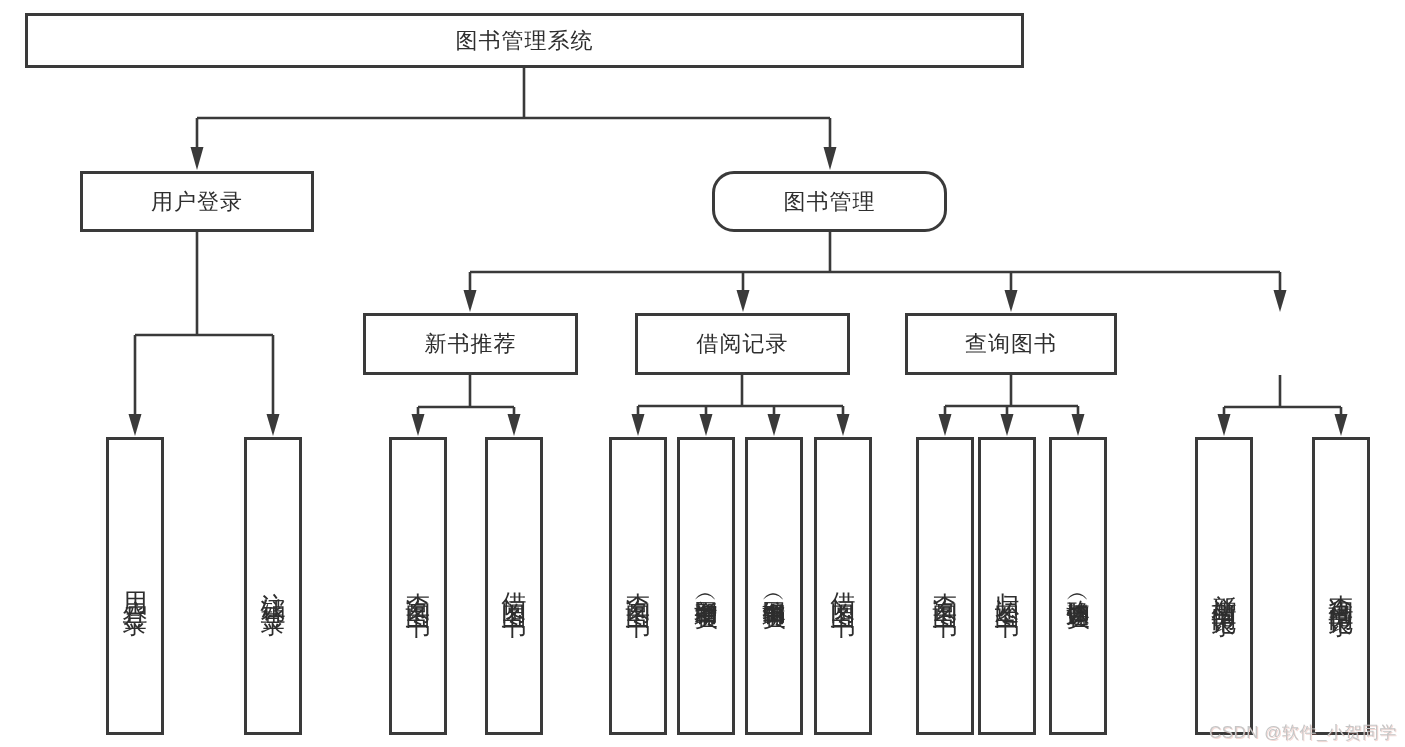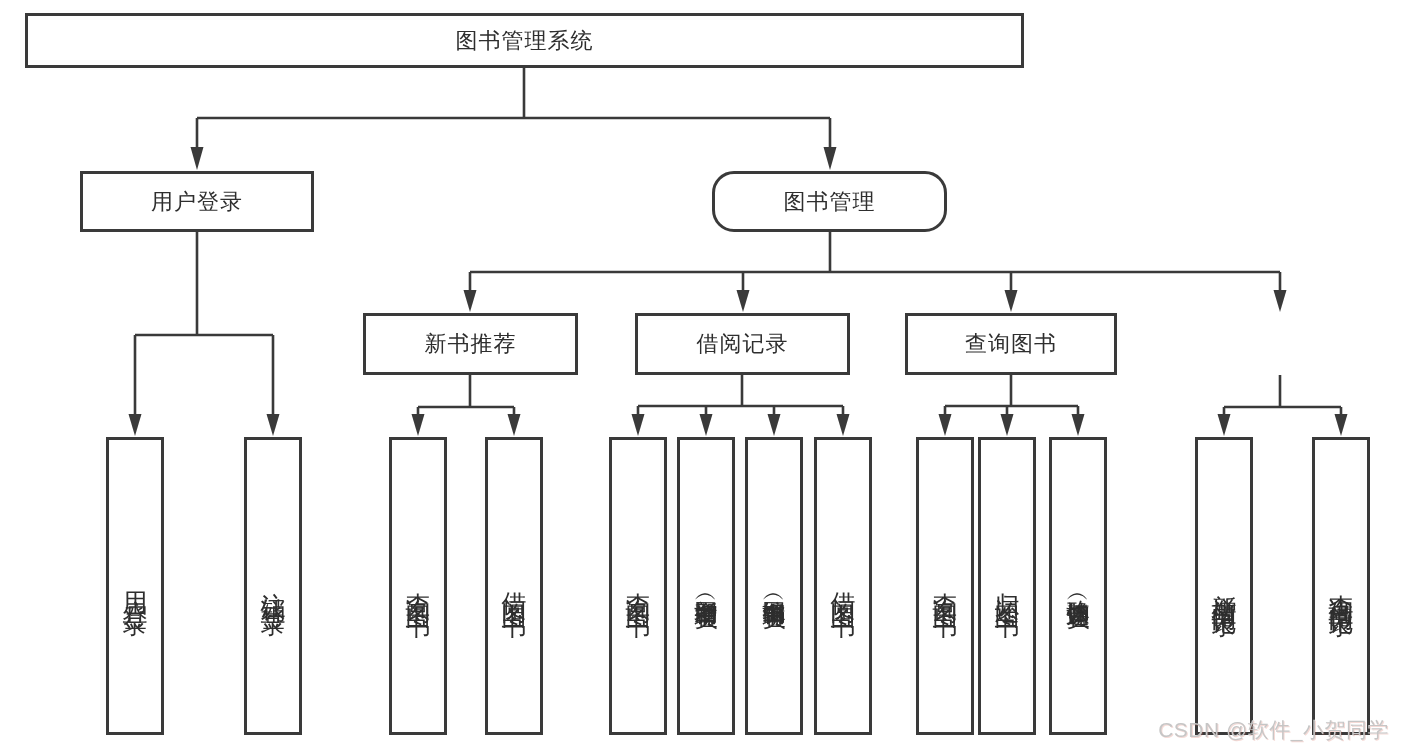--- a/index.html
+++ b/index.html
@@ -46,22 +46,22 @@
     text-orientation:mixed;
     font-size:25px;
     letter-spacing:7px;
     color:var(--text);
     line-height:1;
   }
   .leaf-mid .vtext{letter-spacing:4px;}
   .leaf-long .vtext{font-size:23px;letter-spacing:1px;}
   .watermark{
     position:absolute;
-    right:16px;bottom:3px;
-    font-size:21px;
+    right:8px;bottom:3px;
+    font-size:17px;
     color:var(--wm);
     letter-spacing:0.5px;
     white-space:nowrap;
     text-shadow:1px 1px 0 rgba(214,106,90,0.25);
   }
 </style>
 </head>
 <body>
 
 <div class="stage">

